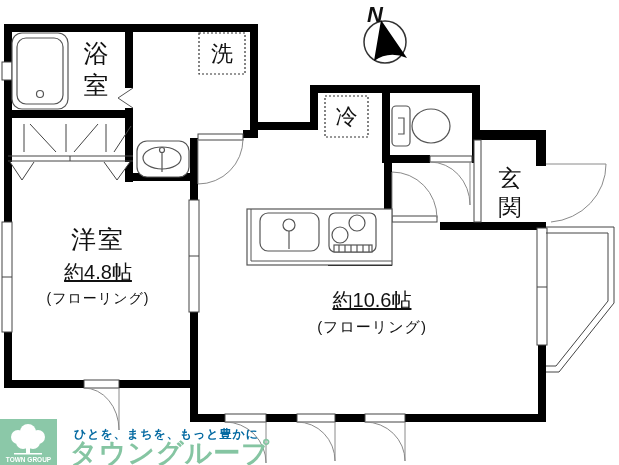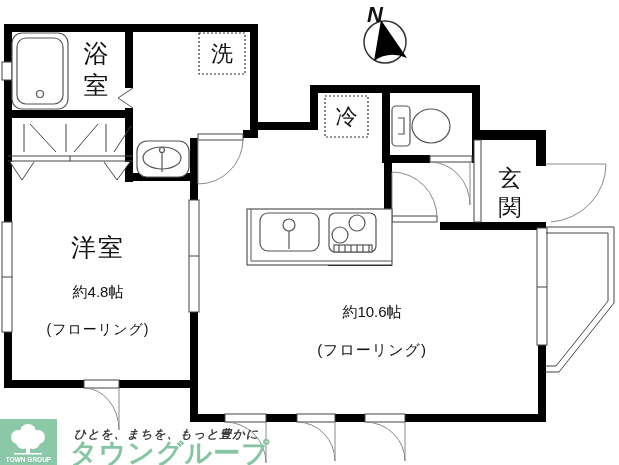--- a/index.html
+++ b/index.html
@@ -4,22 +4,22 @@
 <style>
   html,body{margin:0;padding:0;background:#fff;}
   #stage{
     position:relative;width:619px;height:465px;background:#ffffff;overflow:hidden;
     font-family:"Liberation Sans","DejaVu Sans",sans-serif;
   }
   #plan-svg{position:absolute;left:0;top:0;z-index:1;}
   .lbl{position:absolute;z-index:2;color:#111;text-align:center;line-height:1.2;white-space:nowrap;}
   .lbl .stack{display:block;}
   .room-title{font-size:25px;letter-spacing:2px;}
-  .room-size{font-size:15px;margin-top:21px;}
-  .room-floor{font-size:14px;margin-top:20px;letter-spacing:1px;text-align:center;}
+  .room-size{font-size:20px;margin-top:6px;text-decoration:underline;}
+  .room-floor{font-size:14px;margin-top:6px;letter-spacing:1px;text-align:center;}
   .v-label{font-size:25px;line-height:32px;}
   .small-box-label{font-size:22px;}
   .compass-n{font-size:22px;font-style:italic;font-weight:bold;z-index:2;}
   
   #logo-box{
     position:absolute;left:0;top:419px;width:57px;height:46px;z-index:3;
     display:flex;flex-direction:column;align-items:center;justify-content:flex-end;
   }
   #logo-tagline{position:absolute;left:74px;top:426px;z-index:3;font-size:12px;letter-spacing:1px;font-weight:bold;}
   #logo-brand{position:absolute;left:70px;top:435px;z-index:3;font-size:27px;font-weight:bold;letter-spacing:1px;}
@@ -191,21 +191,21 @@
 
   <div class="lbl small-box-label" style="left:199px;top:41px;width:46px;">洗</div>
 
   <div class="lbl small-box-label" style="left:325px;top:104px;width:43px;">冷</div>
 
   <div class="lbl v-label" style="left:495px;top:164px;width:30px;font-size:23px;line-height:29px;">
     <span class="stack">玄</span>
     <span class="stack">関</span>
   </div>
 
-  <div class="lbl" style="left:17px;top:232px;width:162px;">
+  <div class="lbl" style="left:17px;top:224px;width:162px;">
     <div class="room-title">洋室</div>
     <div class="room-size">約4.8帖</div>
     <div class="room-floor">(フローリング)</div>
   </div>
 
   <div class="lbl" style="left:282px;top:282px;width:180px;">
     <div class="room-size">約10.6帖</div>
     <div class="room-floor" style="font-size:15px;">(フローリング)</div>
   </div>
 
@@ -216,16 +216,16 @@
         <circle cx="18" cy="18" r="7"></circle>
         <circle cx="38" cy="18" r="7"></circle>
         <circle cx="23" cy="23" r="7"></circle>
         <circle cx="33" cy="23" r="7"></circle>
         <rect x="26" y="24" width="4" height="10"></rect>
         <rect x="14" y="34" width="28" height="1.5"></rect>
       </g>
       <text x="28.5" y="43" text-anchor="middle" font-size="6.5" font-weight="bold" fill="#ffffff" font-family="Liberation Sans, DejaVu Sans, sans-serif">TOWN GROUP</text>
     </svg>
   </div>
-  <div id="logo-tagline" style="color:#404040;font-style:italic;">ひとを、まちを、もっと豊かに</div>
+  <div id="logo-tagline" style="color:#0369a1;">ひとを、まちを、もっと豊かに</div>
   <div id="logo-brand" style="color:#85c5a2;">タウングループ</div>
 
 </div>
 
 </body></html>

